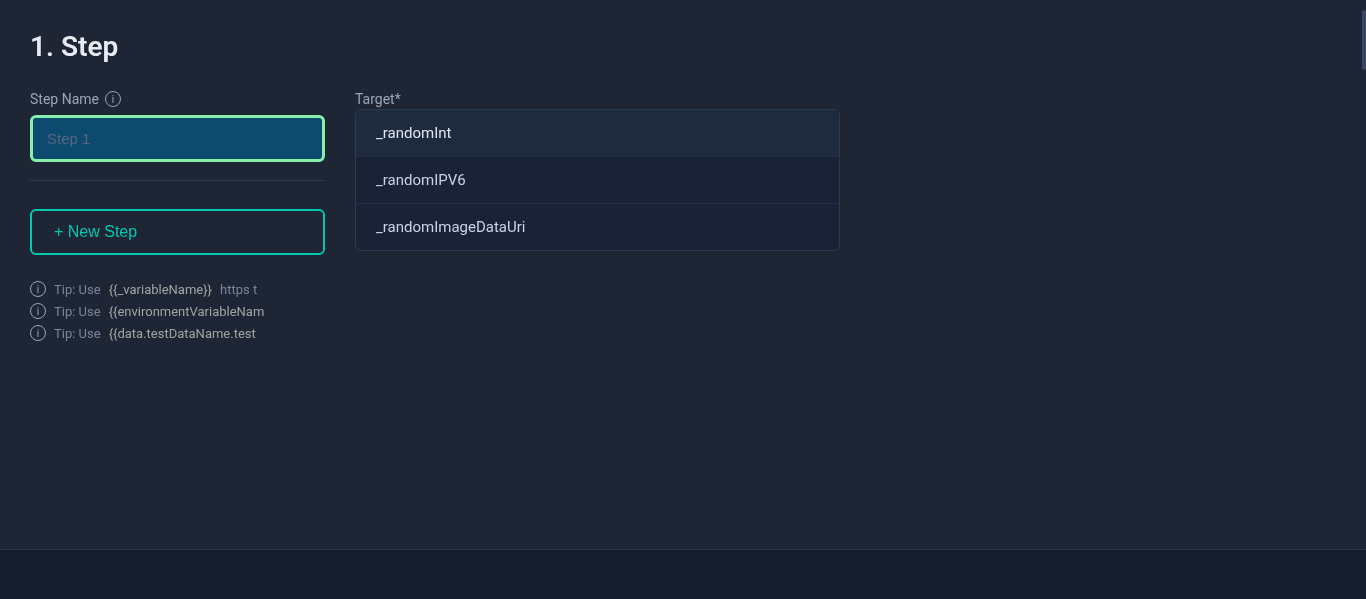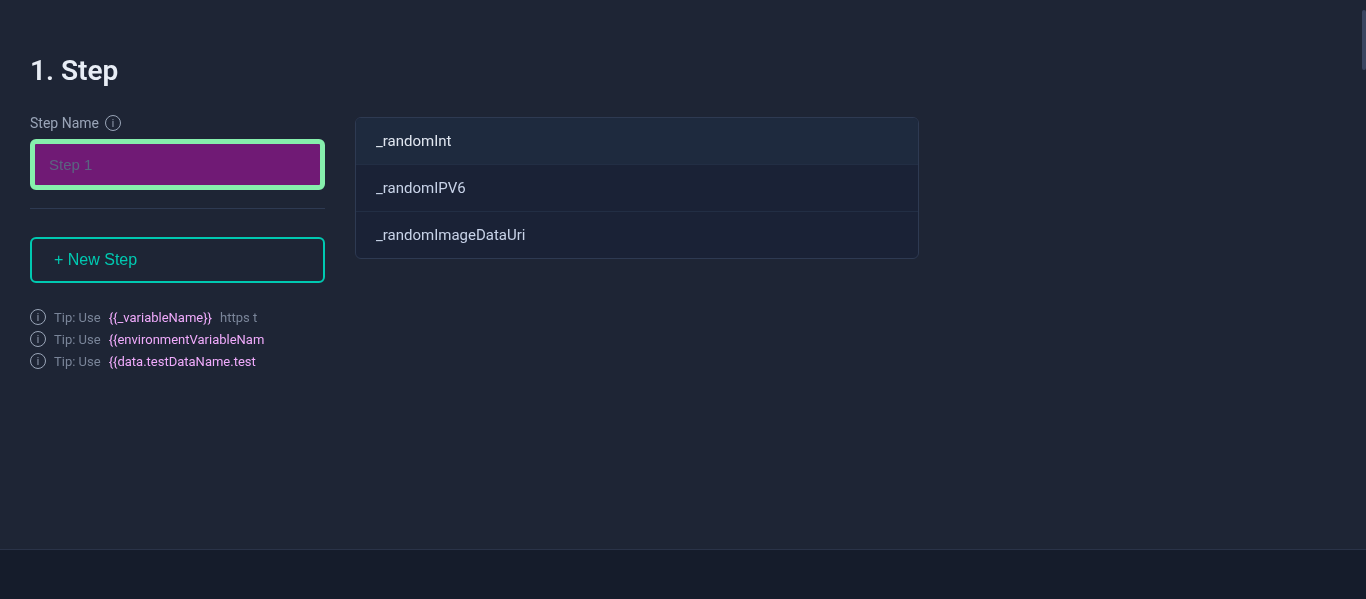--- a/index.html
+++ b/index.html
@@ -21,21 +21,20 @@
     .main-container {
       padding: 30px 30px 20px 30px;
       position: relative;
     }
 
     .page-title {
       font-size: 28px;
       font-weight: 600;
       color: #e8edf5;
       margin-bottom: 28px;
-      margin-top: 24px;
     }
 
     .form-row {
       display: flex;
       gap: 30px;
       align-items: flex-start;
       margin-bottom: 20px;
     }
 
     .form-group {
@@ -69,22 +68,22 @@
       height: 16px;
       border: 1.5px solid #9aa5b8;
       border-radius: 50%;
       font-size: 10px;
       color: #9aa5b8;
       font-style: normal;
       flex-shrink: 0;
     }
 
     .form-input {
-      background-color: #701a75;
-      border: 5px solid #86efac;
+      background-color: #0c4a6e;
+      border: 3px solid #86efac;
       border-radius: 6px;
       padding: 12px 14px;
       color: #9aa5b8;
       font-size: 15px;
       outline: none;
       width: 100%;
     }
 
     .form-input.active {
       border-color: #00c9b1;
@@ -125,29 +124,29 @@
 
     .tip-row {
       display: flex;
       align-items: center;
       gap: 8px;
       font-size: 13px;
       color: #7a8599;
     }
 
     .tip-variable {
-      color: #f0abfc;
+      color: #a3a3a3;
     }
 
     
     .dropdown-container {
       position: absolute;
       top: calc(100% + 2px);
       left: 0;
-      width: 564px;
+      width: 485px;
       background-color: #1a2236;
       border: 1px solid #2e3a52;
       border-radius: 6px;
       z-index: 100;
       display: flex;
       overflow: hidden;
     }
 
     .dropdown-list {
       flex: 0 0 580px;
@@ -235,20 +234,23 @@
         </div>
         <div class="tip-row">
           <span class="info-icon">i</span>
           <span>Tip: Use </span>
             <span class="tip-variable">{{data.testDataName.test</span>
         </div>
       </div>
     </div>
 
     <div class="form-group target-group">
+      <label class="form-label">
+        <span>Target*</span>
+      </label>
 
       <div class="dropdown-container">
         <div class="dropdown-list">
           <div class="dropdown-item selected">_randomInt</div>
           <div class="dropdown-item">_randomIPV6</div>
           <div class="dropdown-item">_randomImageDataUri</div>
         </div>
 
       </div>
     </div>

